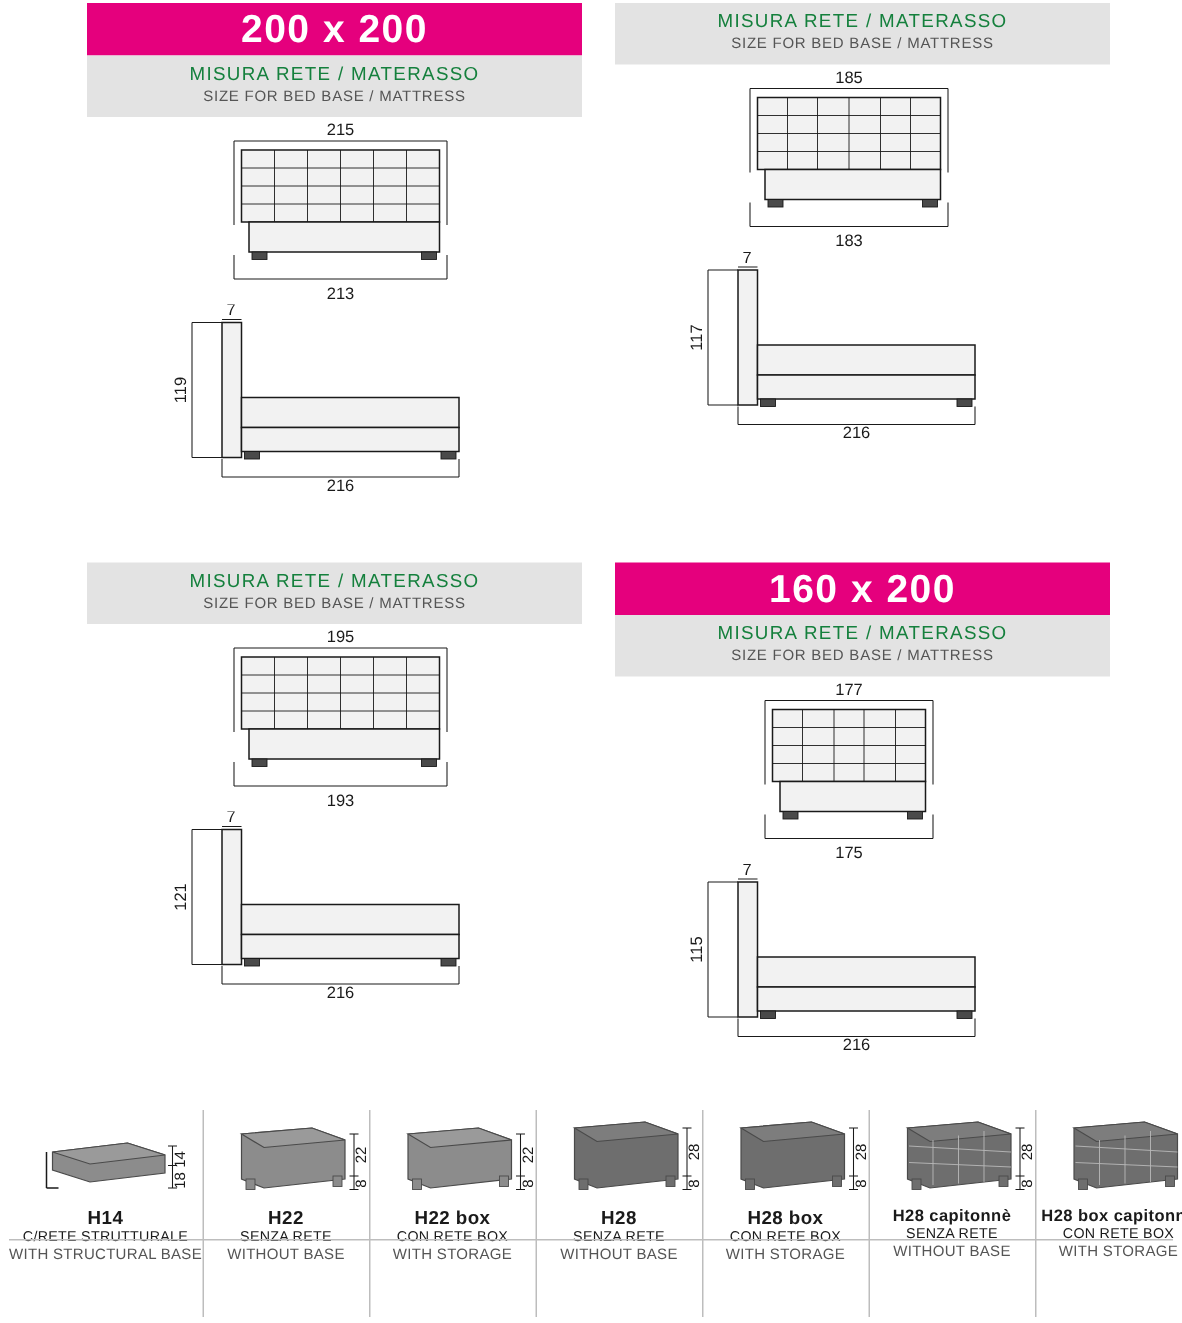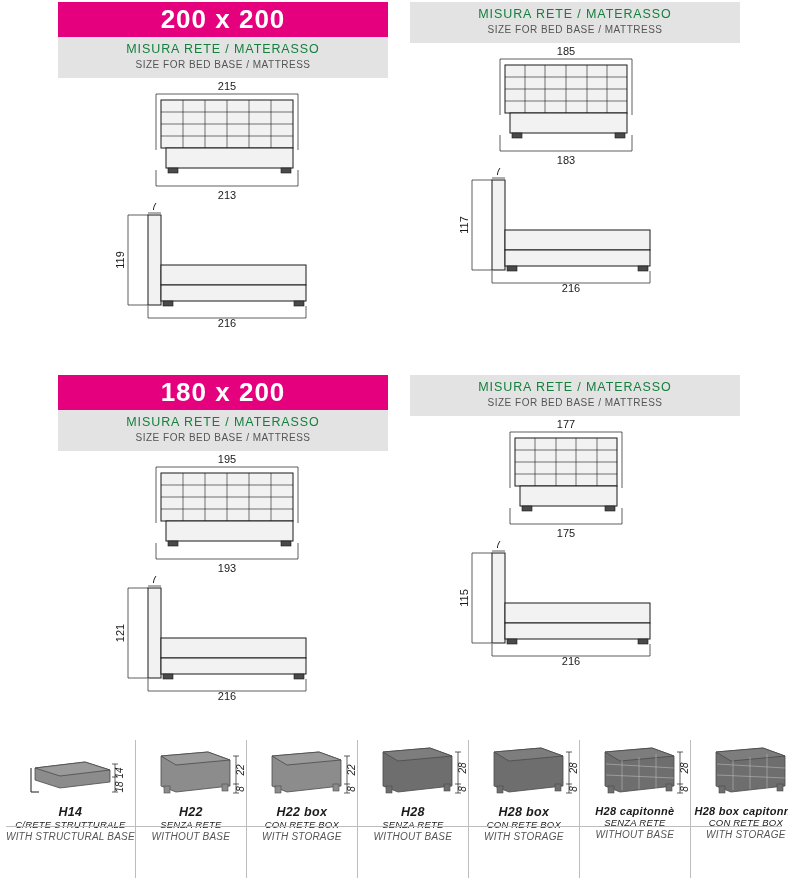--- a/index.html
+++ b/index.html
@@ -62,21 +62,20 @@
     position: absolute;
     left: 6px; top: 740px;
     width: 776px; height: 138px;
     display: flex;
   }
   .leg-col {
     position: relative;
     flex: 1 1 0;
     border-right: 1px solid #bdbdbd;
     text-align: center;
-    font-style: italic;
   }
   .leg-col:last-child { border-right: none; }
   .leg-art { height: 62px; position: relative; }
   .leg-name {
     font-size: 12.5px;
     font-weight: bold;
     letter-spacing: .3px;
     margin-top: 3px;
     white-space: nowrap;
   }
@@ -213,21 +212,20 @@
         <text class="lbl" x="58" y="57" text-anchor="middle" transform="rotate(-90 58 57)">117</text>
         <line x1="82" y1="115" x2="240" y2="115" stroke="#1a1a1a" stroke-width="0.7"></line>
         <line x1="82" y1="103" x2="82" y2="115" stroke="#1a1a1a" stroke-width="0.7"></line>
         <line x1="240" y1="103" x2="240" y2="115" stroke="#1a1a1a" stroke-width="0.7"></line>
         <text class="lbl" x="161" y="124" text-anchor="middle">216</text>
       </svg>
     </div>
   </div>
 
   <div class="block blk-bl">
-    <div class="title-bar">180 x 200</div>
     <div class="sub-bar">
       <div class="l1">MISURA RETE / MATERASSO</div>
       <div class="l2">SIZE FOR BED BASE / MATTRESS</div>
     </div>
     <div class="draw">
       <svg width="330" height="125" viewBox="0 0 330 125">
         <line x1="98" y1="16" x2="98" y2="72" stroke="#1a1a1a" stroke-width="0.7"></line>
         <line x1="240" y1="16" x2="240" y2="72" stroke="#1a1a1a" stroke-width="0.7"></line>
         <line x1="98" y1="16" x2="240" y2="16" stroke="#1a1a1a" stroke-width="0.7"></line>
         <text class="lbl" x="169" y="12" text-anchor="middle">195</text>
@@ -264,20 +262,21 @@
         <text class="lbl" x="66" y="57" text-anchor="middle" transform="rotate(-90 66 57)">121</text>
         <line x1="90" y1="115" x2="248" y2="115" stroke="#1a1a1a" stroke-width="0.7"></line>
         <line x1="90" y1="103" x2="90" y2="115" stroke="#1a1a1a" stroke-width="0.7"></line>
         <line x1="248" y1="103" x2="248" y2="115" stroke="#1a1a1a" stroke-width="0.7"></line>
         <text class="lbl" x="169" y="124" text-anchor="middle">216</text>
       </svg>
     </div>
   </div>
 
   <div class="block blk-br">
+    <div class="title-bar">160 x 200</div>
     <div class="sub-bar">
       <div class="l1">MISURA RETE / MATERASSO</div>
       <div class="l2">SIZE FOR BED BASE / MATTRESS</div>
     </div>
     <div class="draw">
       <svg width="330" height="125" viewBox="0 0 330 125">
         <line x1="100" y1="16" x2="100" y2="72" stroke="#1a1a1a" stroke-width="0.7"></line>
         <line x1="212" y1="16" x2="212" y2="72" stroke="#1a1a1a" stroke-width="0.7"></line>
         <line x1="100" y1="16" x2="212" y2="16" stroke="#1a1a1a" stroke-width="0.7"></line>
         <text class="lbl" x="156" y="12" text-anchor="middle">177</text>

